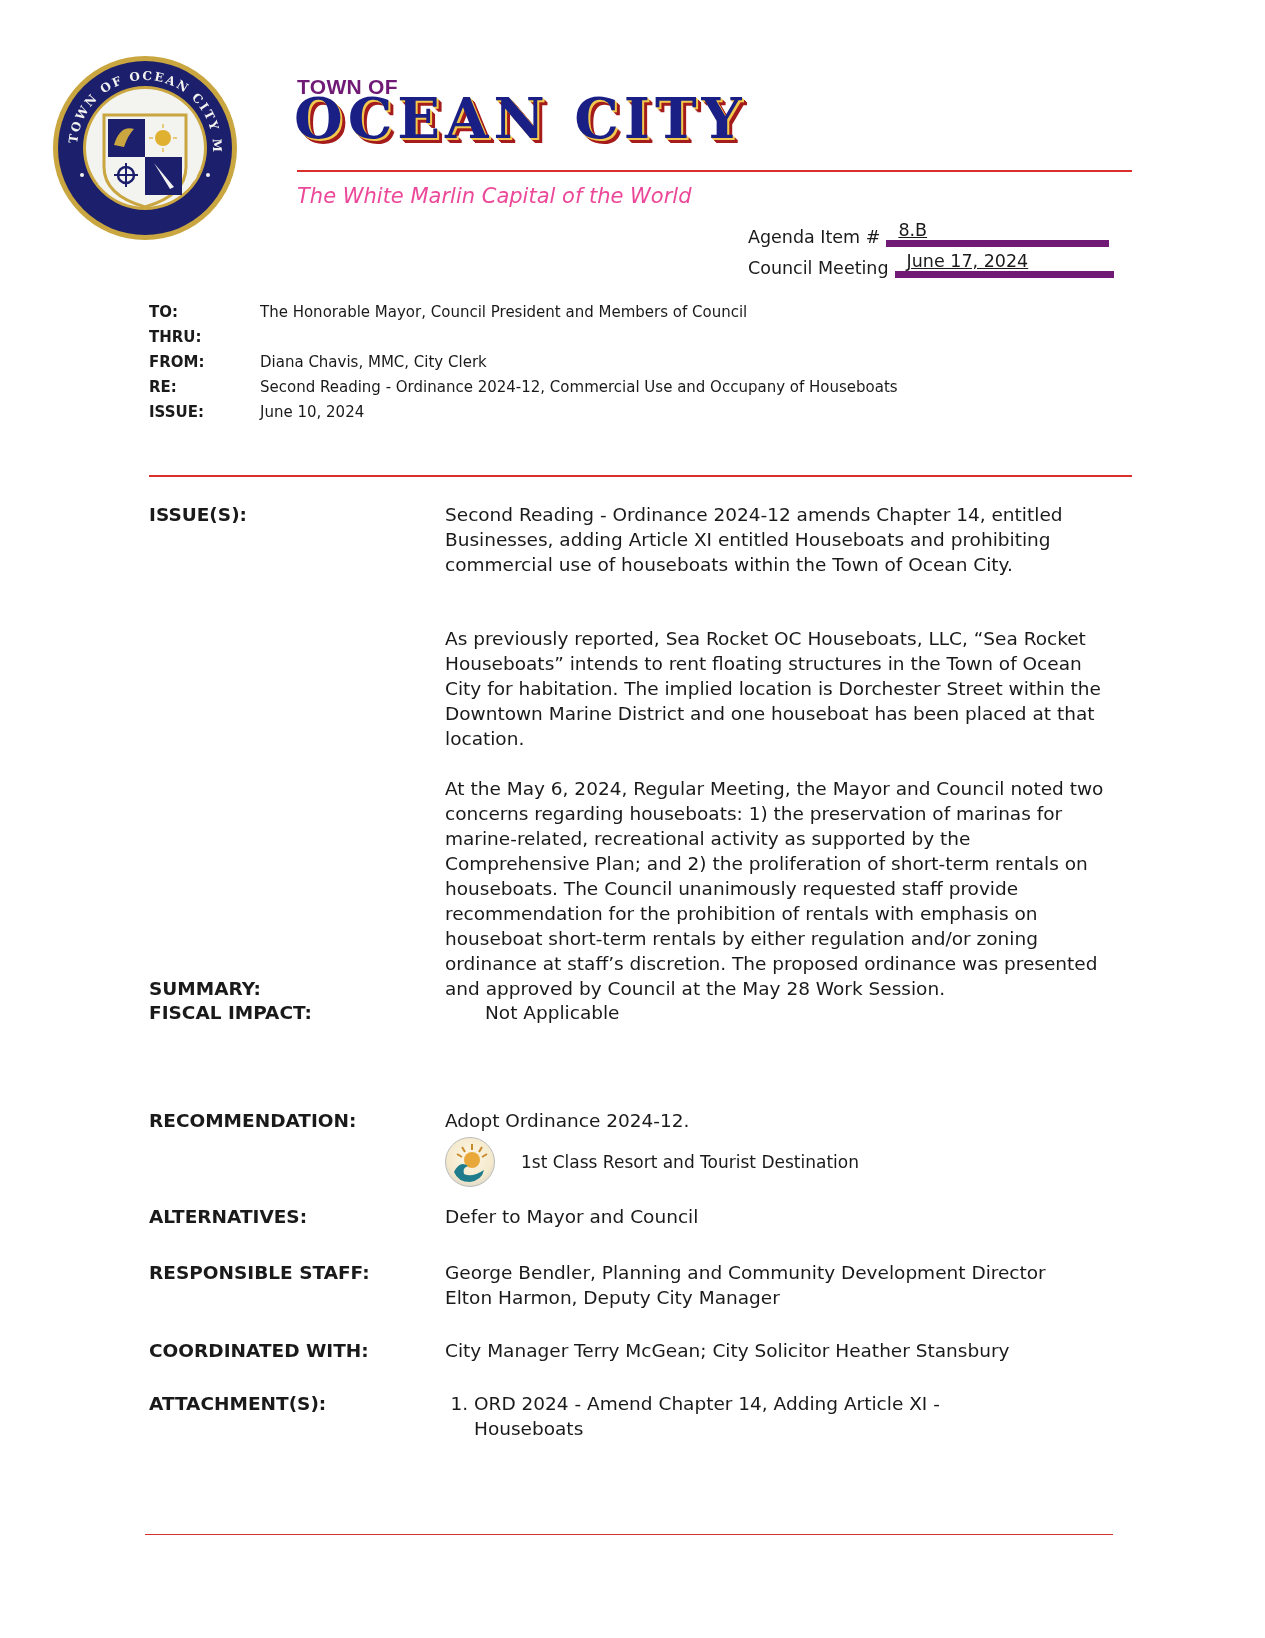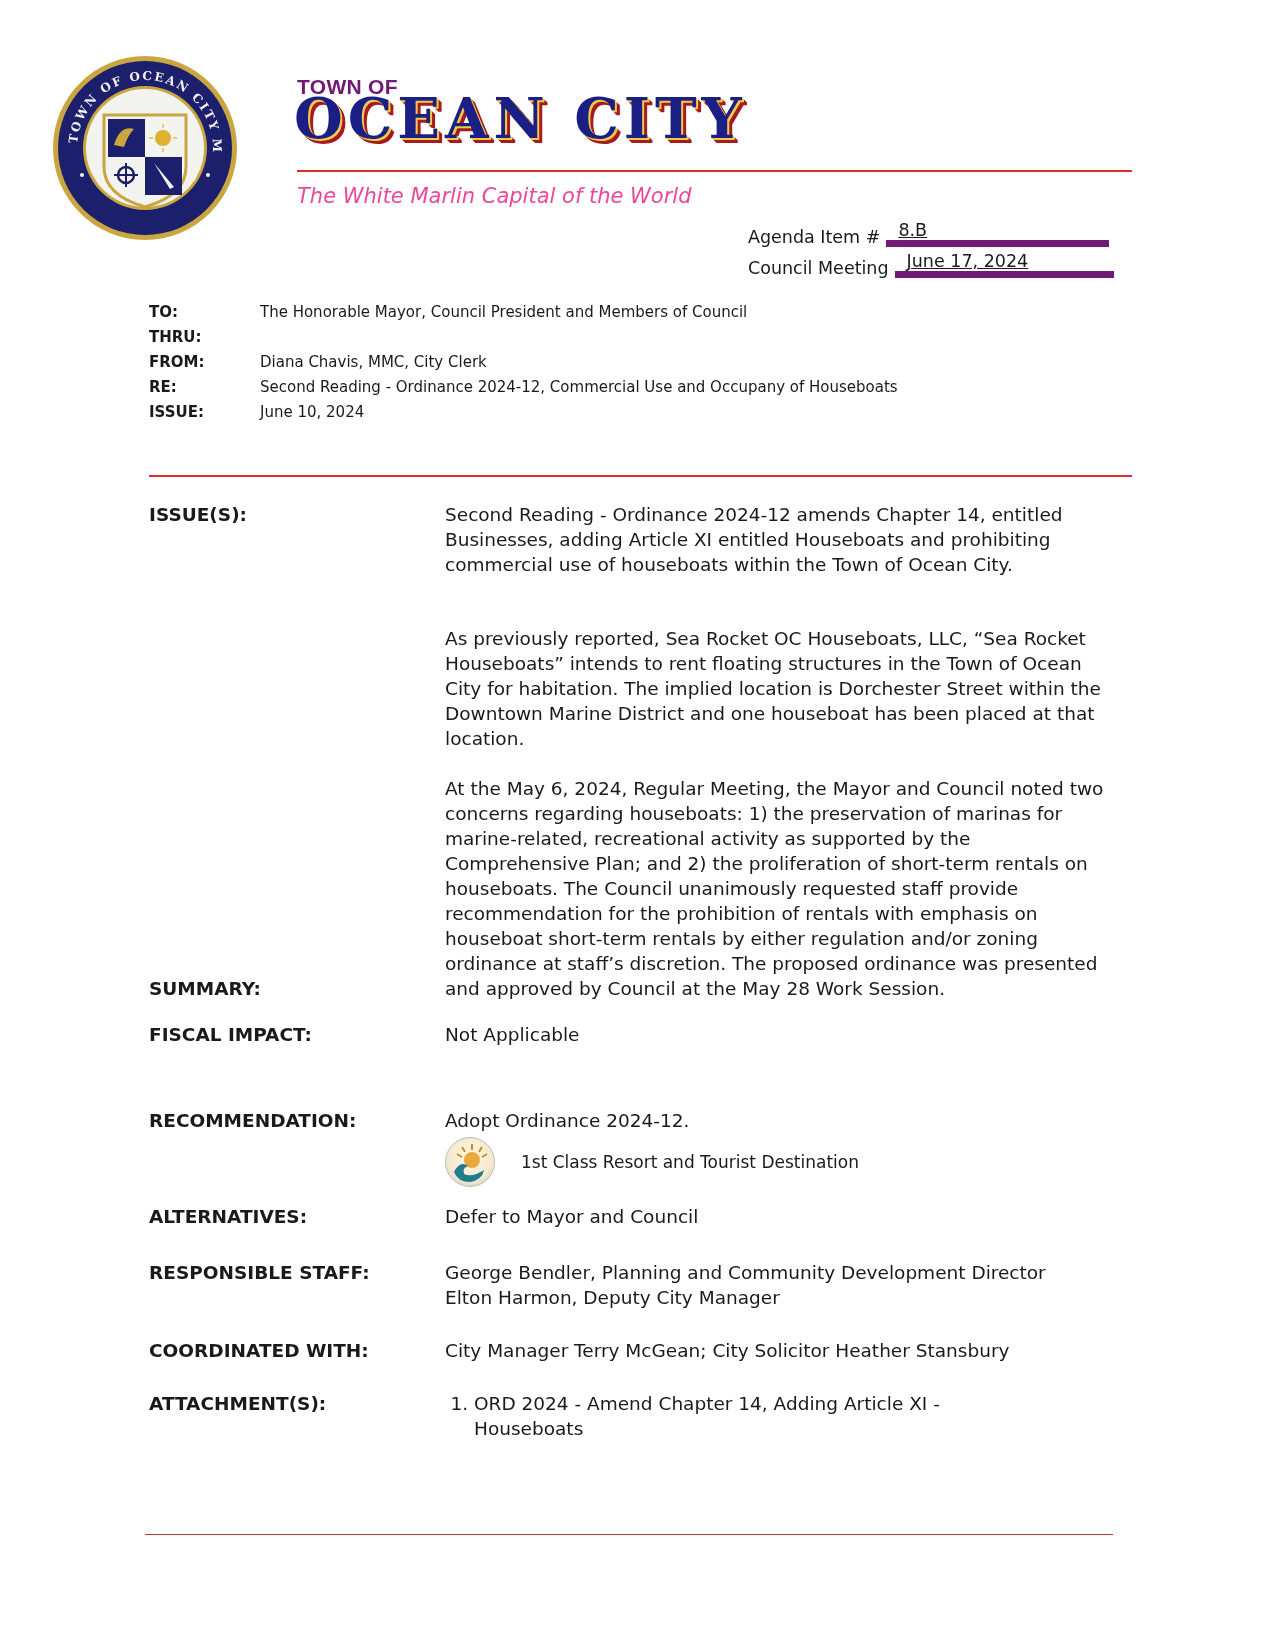--- a/index.html
+++ b/index.html
@@ -133,21 +133,21 @@
 </div>
 
 <div class="abs section" style="top:626px;align-items:flex-end;">
   <span class="k">SUMMARY:</span>
   <div class="v" style="max-width:670px;">
     <p>As previously reported, Sea Rocket OC Houseboats, LLC, “Sea Rocket Houseboats” intends to rent floating structures in the Town of Ocean City for habitation. The implied location is Dorchester Street within the Downtown Marine District and one houseboat has been placed at that location.</p>
     <p>At the May 6, 2024, Regular Meeting, the Mayor and Council noted two concerns regarding houseboats: 1) the preservation of marinas for marine-related, recreational activity as supported by the Comprehensive Plan; and 2) the proliferation of short-term rentals on houseboats. The Council unanimously requested staff provide recommendation for the prohibition of rentals with emphasis on houseboat short-term rentals by either regulation and/or zoning ordinance at staff’s discretion. The proposed ordinance was presented and approved by Council at the May 28 Work Session.</p>
   </div>
 </div>
 
-<div class="abs section" style="top:1022px;">
+<div class="abs section" style="top:1000px;gap:40px;">
   <span class="k">FISCAL IMPACT:</span>
   <div class="v">Not Applicable</div>
 </div>
 
 <div class="abs section" style="top:1108px;">
   <span class="k">RECOMMENDATION:</span>
   <div class="v">
     <div>Adopt Ordinance 2024-12.</div>
     <div class="badge">
       <span class="badge-icon">

